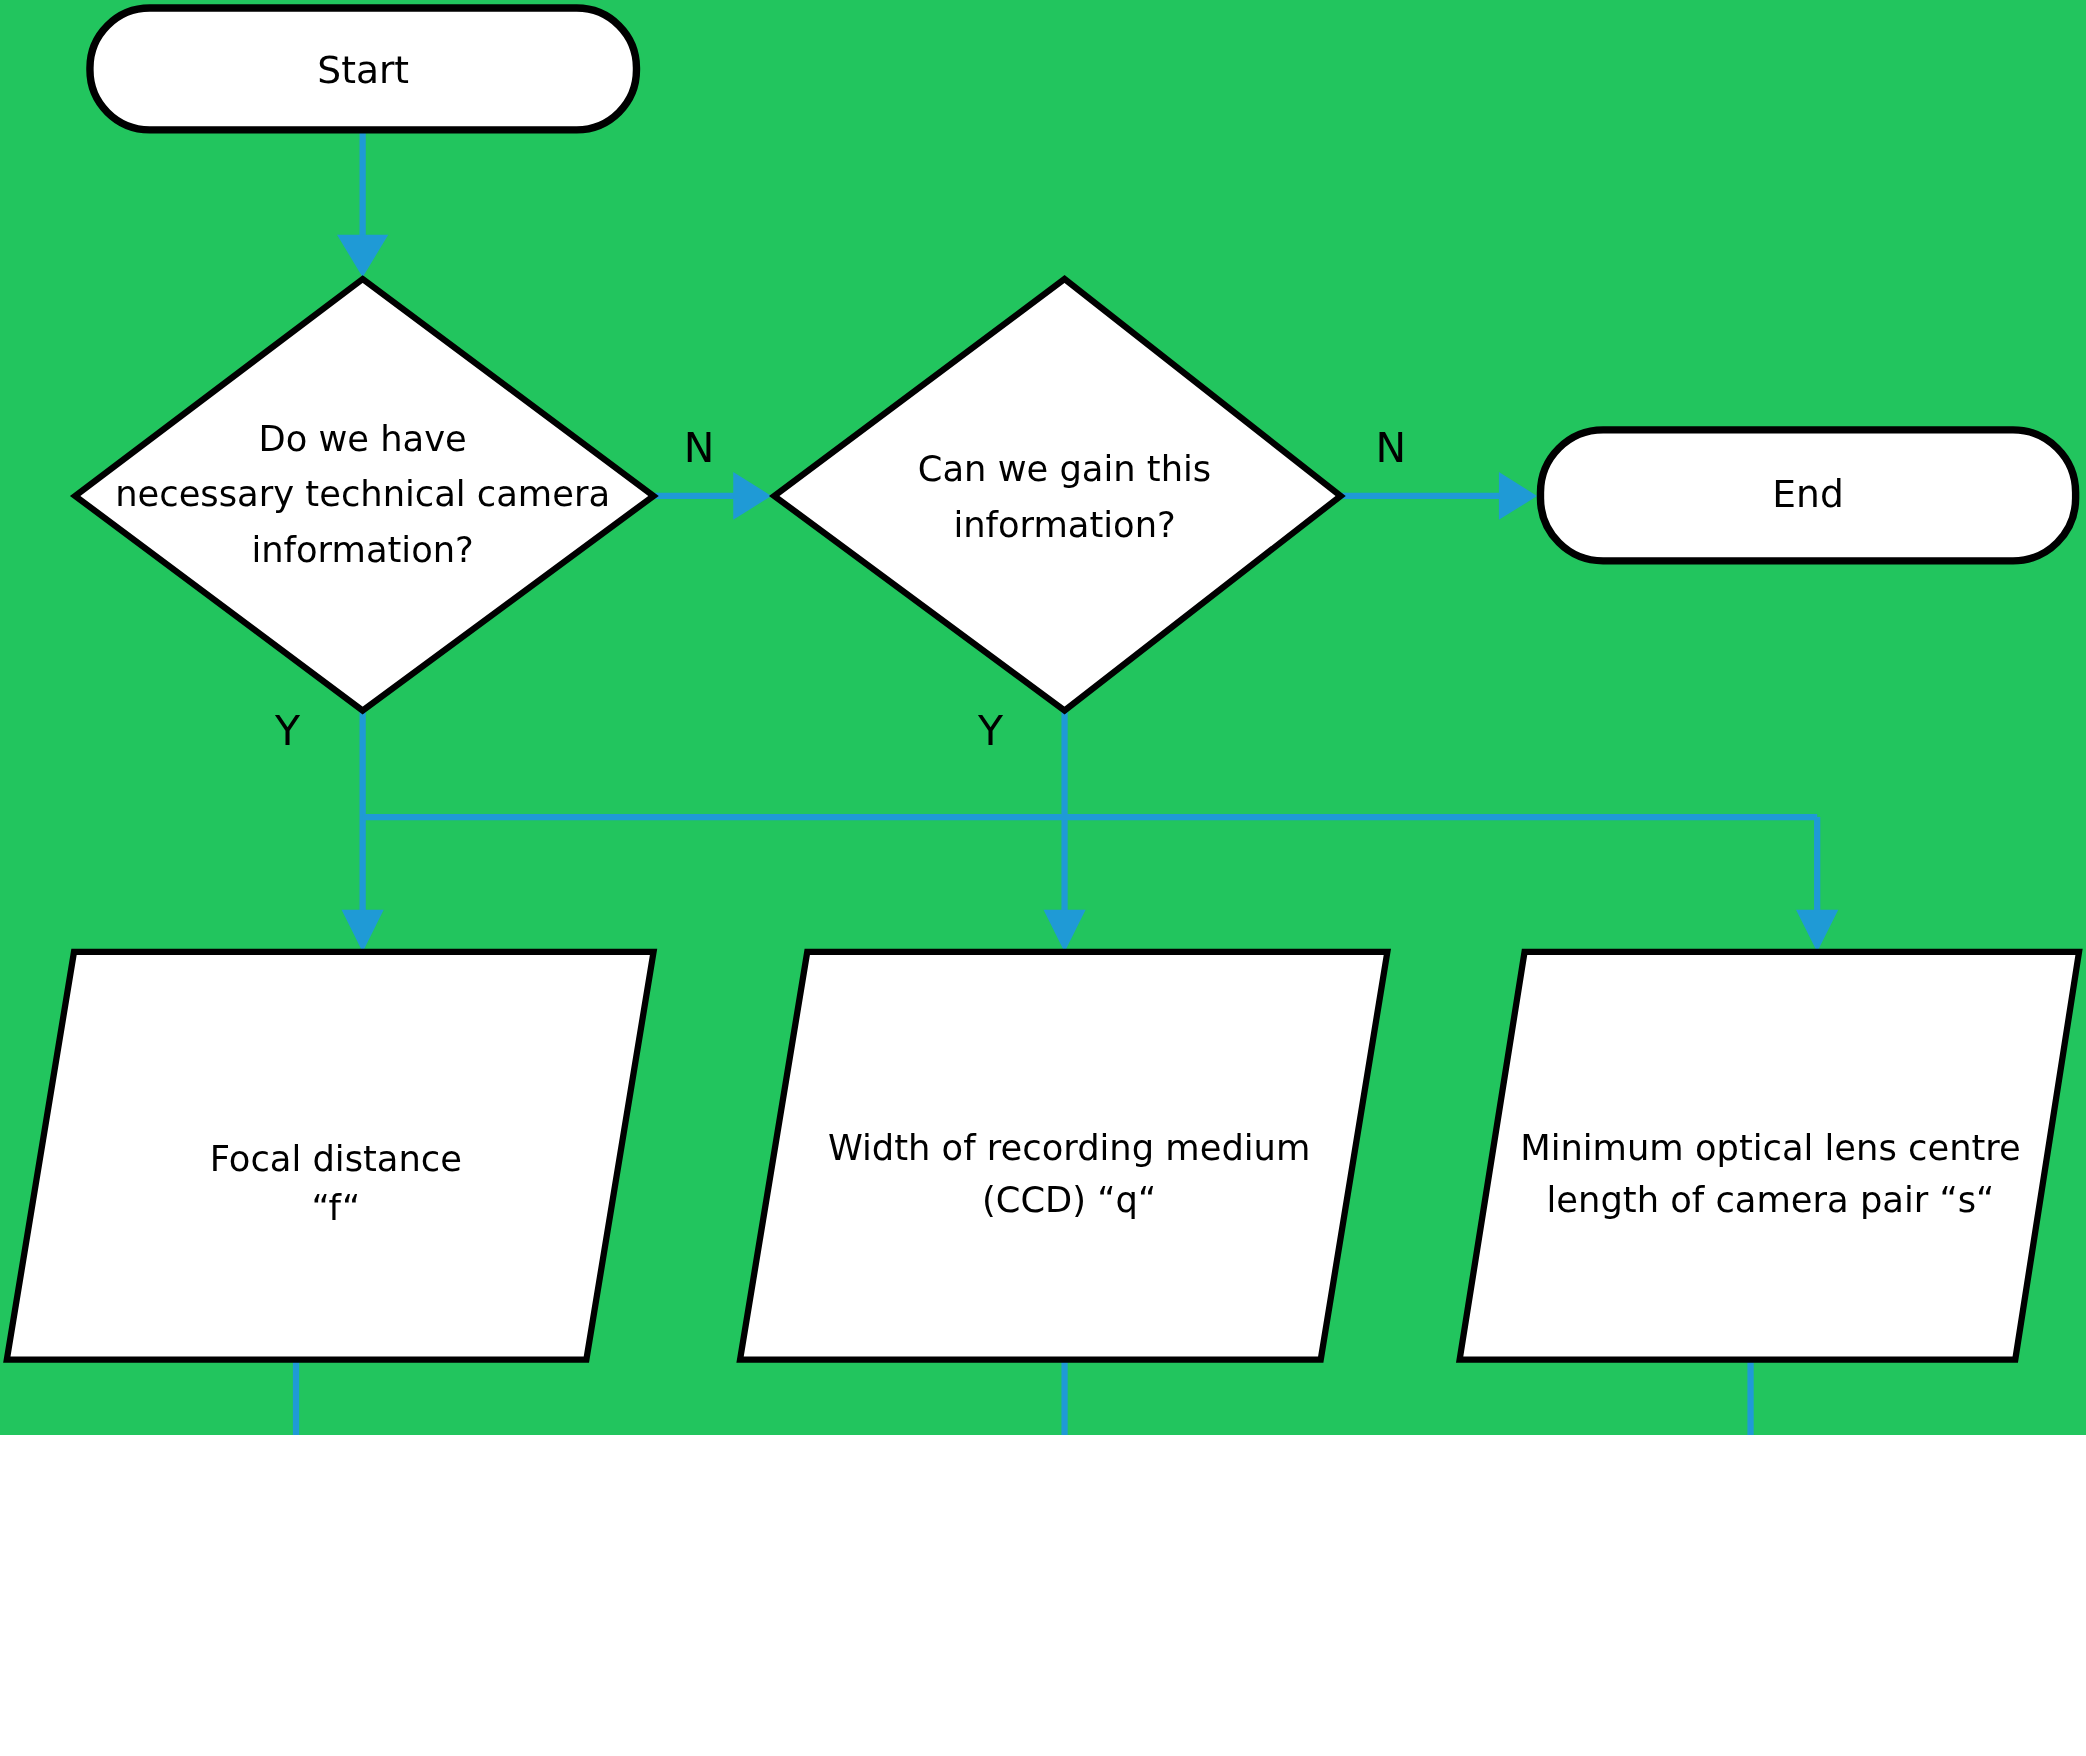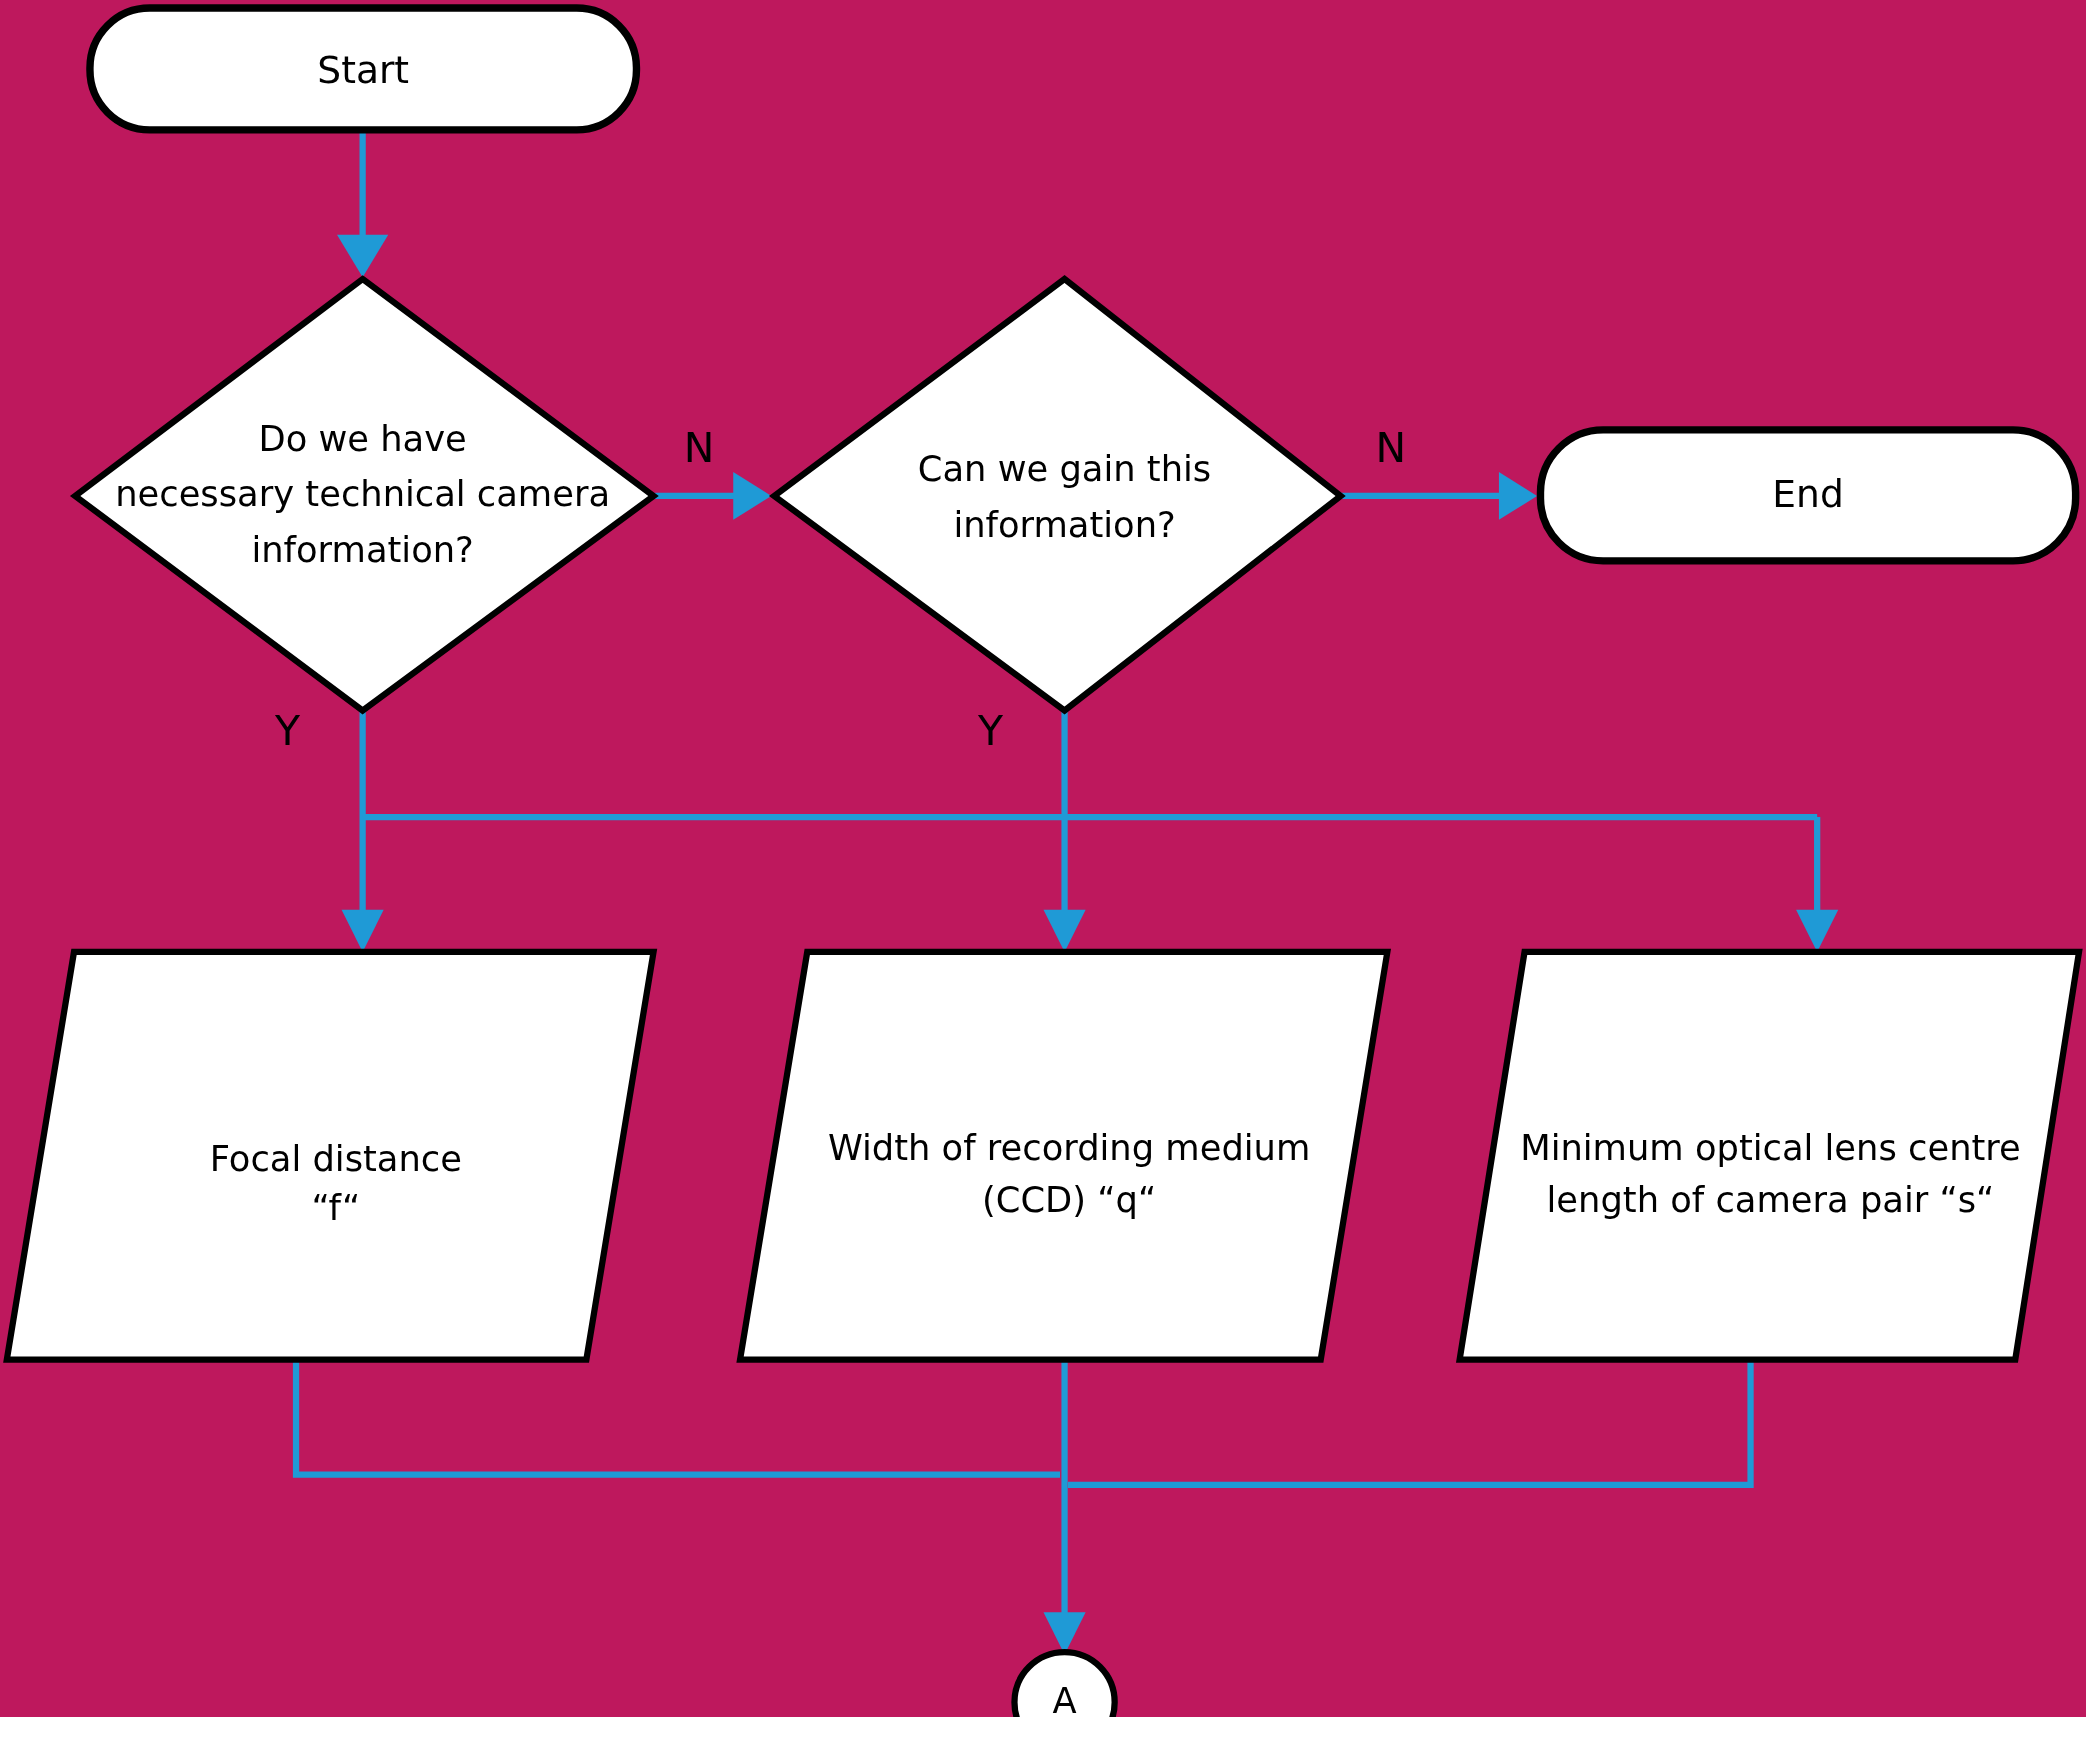--- a/index.html
+++ b/index.html
@@ -7,22 +7,22 @@
     margin: 0;
     padding: 0;
     background: #ffffff;
   }
   body {
     font-family: "DejaVu Sans", "Liberation Sans", sans-serif;
   }
   #stage {
     position: relative;
     width: 2087px;
-    height: 1717px;
-    background: #be185d;
+    height: 1435px;
+    background: #22c55e;
     overflow: hidden;
   }
   #flow-svg {
     position: absolute;
     left: 0;
     top: 0;
     width: 2087px;
     height: 1757px;
     display: block;
   }

